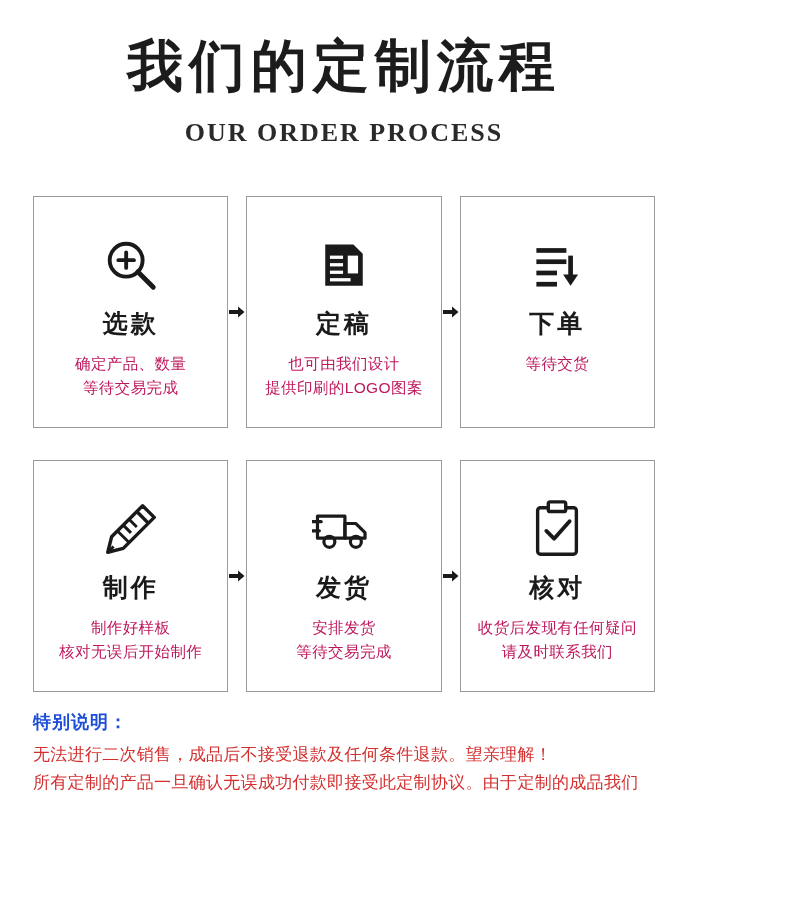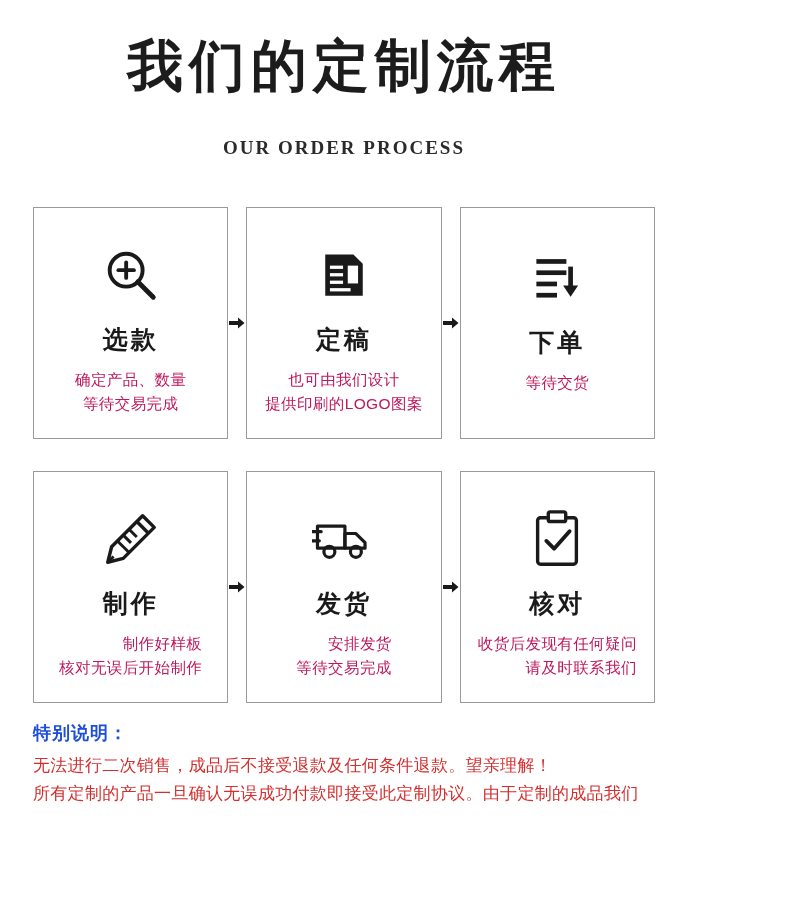--- a/index.html
+++ b/index.html
@@ -31,25 +31,25 @@
     font-family: "Liberation Serif", "DejaVu Serif", serif;
     font-size: 56px;
     font-weight: 700;
     letter-spacing: 6px;
     color: #1c1c1c;
     line-height: 1.15;
     margin: 0;
   }
   .sub-title {
     font-family: "Liberation Serif", "DejaVu Serif", serif;
-    font-size: 19px;
+    font-size: 26px;
     font-weight: 600;
     letter-spacing: 2px;
     color: #2a2a2a;
-    margin-top: 39px;
+    margin-top: 20px;
   }
   
   .grid {
     margin-top: 48px;
     padding: 0 33px;
   }
   .row {
     display: flex;
     align-items: stretch;
     justify-content: space-between;
@@ -62,32 +62,32 @@
     border: 1px solid #9a9a9a;
     box-sizing: border-box;
     text-align: center;
     padding: 26px 10px 22px 10px;
     background: #fff;
     display: flex;
     flex-direction: column;
     align-items: center;
   }
   .row-1 .card { height: 232px; }
-  .row-2 .card { height: 232px; text-align: right; }
+  .row-2 .card { height: 232px; }
   .icon-wrap {
     height: 84px;
     display: flex;
     align-items: center;
     justify-content: center;
   }
   .card-title {
     font-size: 25px;
     font-weight: 700;
     letter-spacing: 3px;
-    margin-top: 8px;
+    margin-top: 0;
     color: #1a1a1a;
   }
   .card-desc {
     font-size: 15.5px;
     line-height: 1.55;
     margin-top: 12px;
     color: #be185d;
     letter-spacing: 0.4px;
   }
   .arrow {

